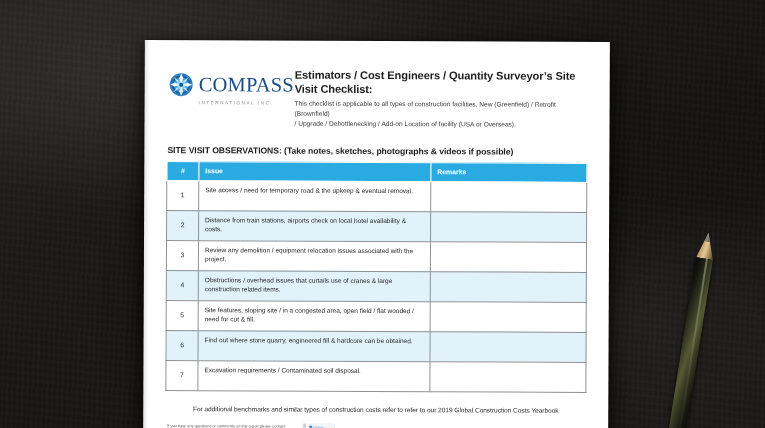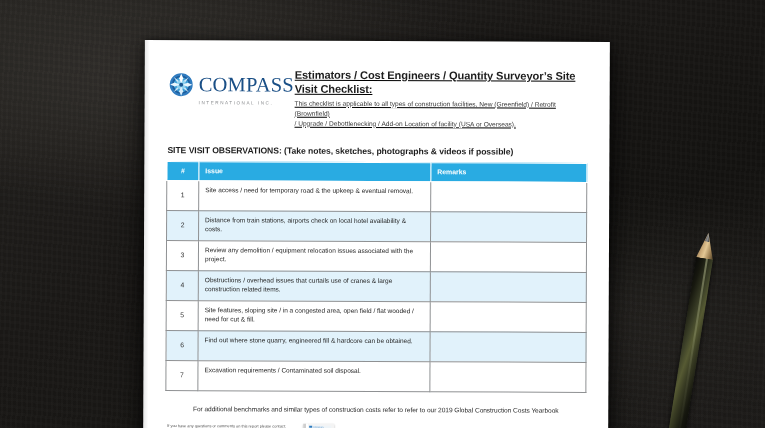--- a/index.html
+++ b/index.html
@@ -112,21 +112,21 @@
     white-space: nowrap;
   }
   .logo-sub {
     font-size: 4.6px;
     letter-spacing: 1.55px;
     color: #8d8f92;
     margin: 2.5px 0 0 30px;
     white-space: nowrap;
   }
 
-  .title-block { flex: 1 1 auto; padding-top: 2px; text-decoration: underline; }
+  .title-block { flex: 1 1 auto; padding-top: 2px; }
   .doc-title {
     font-size: 11.1px;
     font-weight: bold;
     color: #1d1d1d;
     letter-spacing: -0.1px;
     line-height: 1.22;
   }
   .doc-sub {
     font-size: 6.6px;
     color: #3b3b3b;

